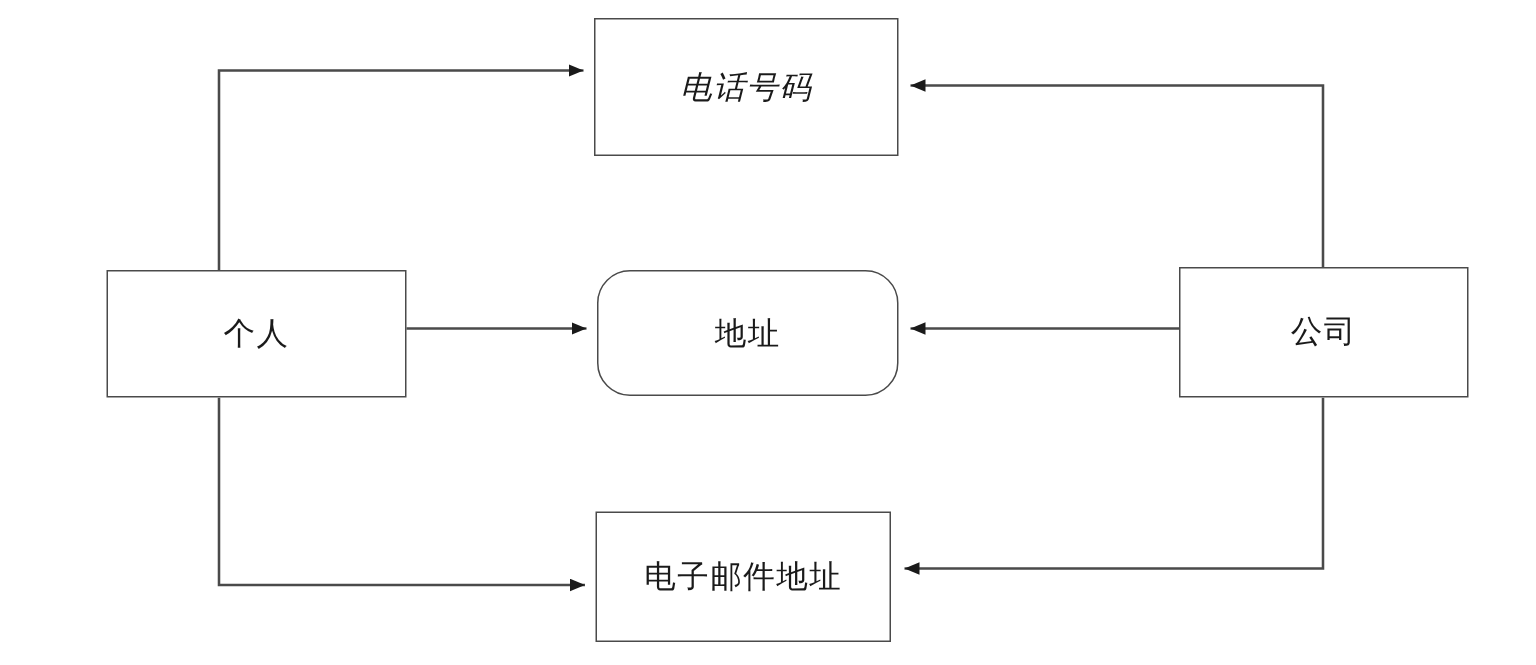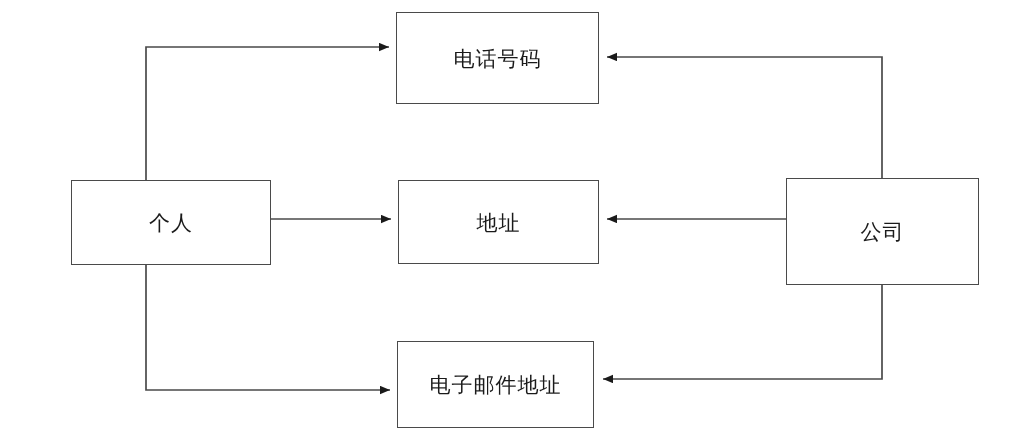--- a/index.html
+++ b/index.html
@@ -36,24 +36,24 @@
   }
   .node-label {
     font-size: 21px;
     color: #1a1a1a;
     line-height: 1;
     letter-spacing: 1px;
     white-space: nowrap;
     font-weight: 400;
   }
   #node-person  { left: 47px;  top: 180px; width: 200px; height: 85px; margin-left: 24px; }
-  #node-phone   { left: 396px; top: 12px;  width: 203px; height: 92px; }
-  #node-address { left: 398px; top: 180px; width: 201px; height: 84px; }
+  #node-phone   { left: 396px; top: 12px;  width: 203px; height: 92px; font-style: italic; }
+  #node-address { left: 398px; top: 180px; width: 201px; height: 84px; border-radius: 22px; }
   #node-email   { left: 397px; top: 341px; width: 197px; height: 87px; }
-  #node-company { left: 786px; top: 178px; width: 193px; height: 107px; }
+  #node-company { left: 786px; top: 178px; width: 193px; height: 87px; }
 </style>
 </head>
 <body>
 
 <div id="diagram-canvas">
 
   <svg id="connector-layer" viewBox="0 0 1024 443" width="1024" height="443" xmlns="http://www.w3.org/2000/svg">
     <defs>
       <marker id="arrow-right" markerWidth="11" markerHeight="11" refX="10" refY="4.2" orient="auto" markerUnits="userSpaceOnUse">
         <path d="M0,0 L10,4.2 L0,8.4 z" fill="#1a1a1a"></path>

